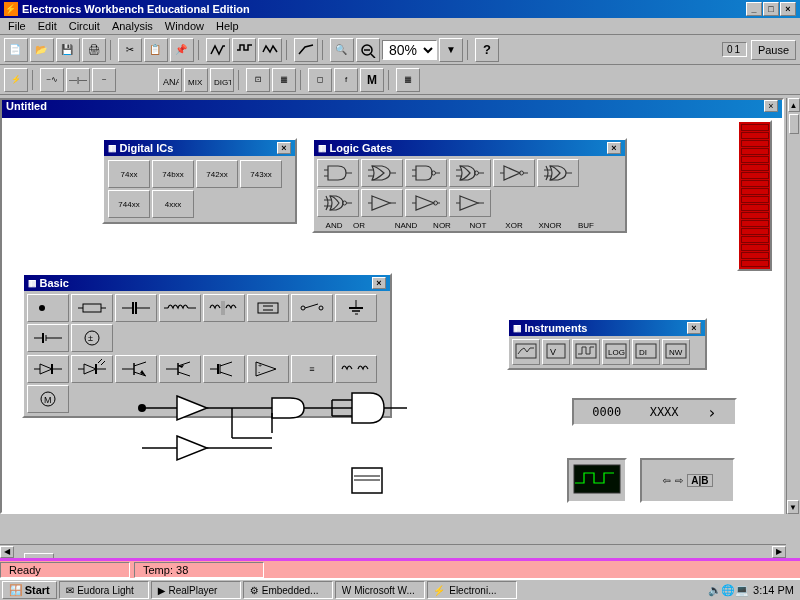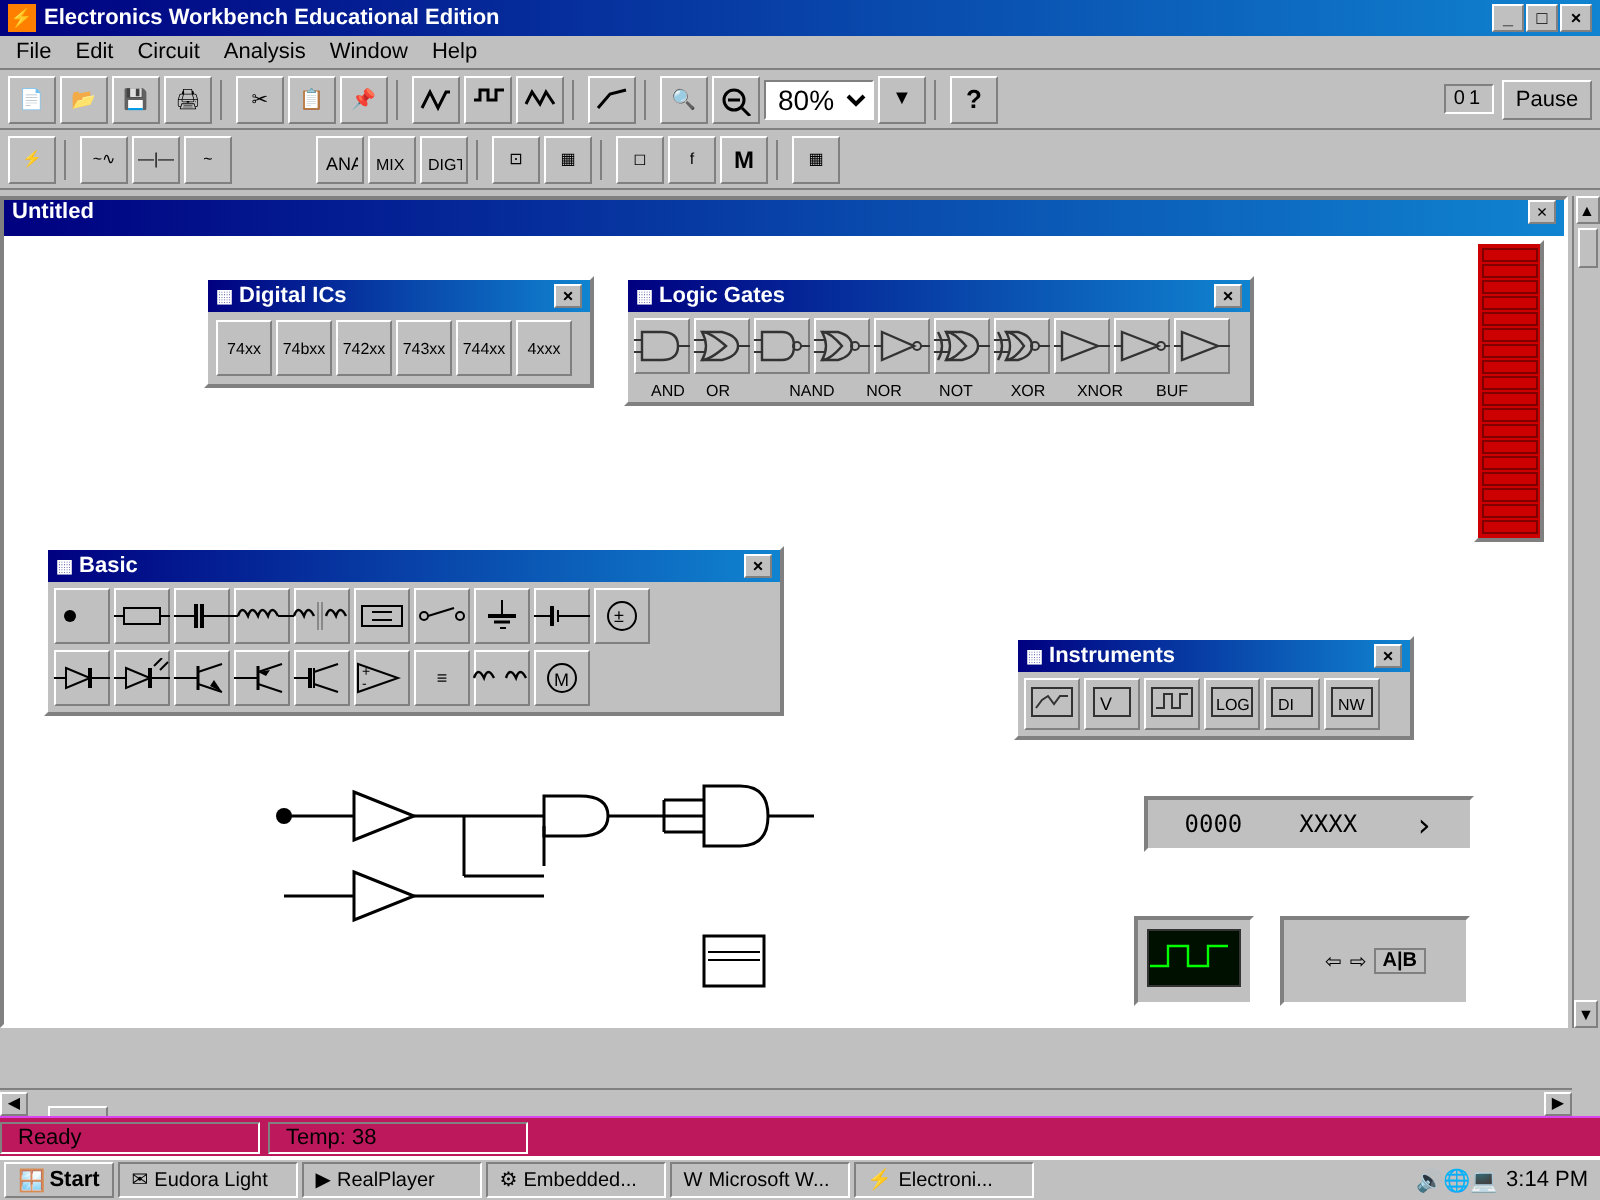--- a/index.html
+++ b/index.html
@@ -125,41 +125,41 @@
       display: flex; align-items: center; justify-content: center;
       cursor: pointer; color: black;
     }
     .component-grid {
       display: flex;
       flex-wrap: wrap;
       padding: 4px;
       gap: 2px;
     }
     .comp-btn {
-      width: 28px; height: 28px;
+      width: 42px; height: 28px;
       background: #c0c0c0;
       border: 1px solid;
       border-color: #fff #808080 #808080 #fff;
       display: flex; align-items: center; justify-content: center;
       cursor: pointer;
       font-size: 9px;
       flex-direction: column;
     }
     .comp-label { font-size: 8px; color: #000; }
 
     
     .status-bar {
       position: absolute;
       bottom: 22px;
       left: 0; right: 0;
       height: 20px;
-      background: #be185d;
+      background: #fca5a5;
       display: flex;
       align-items: center;
-      border-top: 1px solid #d946ef;
+      border-top: 3px solid #d946ef;
     }
     .status-section {
       padding: 1px 8px;
       border: 1px solid;
       border-color: #808080 #fff #fff #808080;
       height: 16px;
       display: flex; align-items: center;
       font-size: 11px;
     }
 

